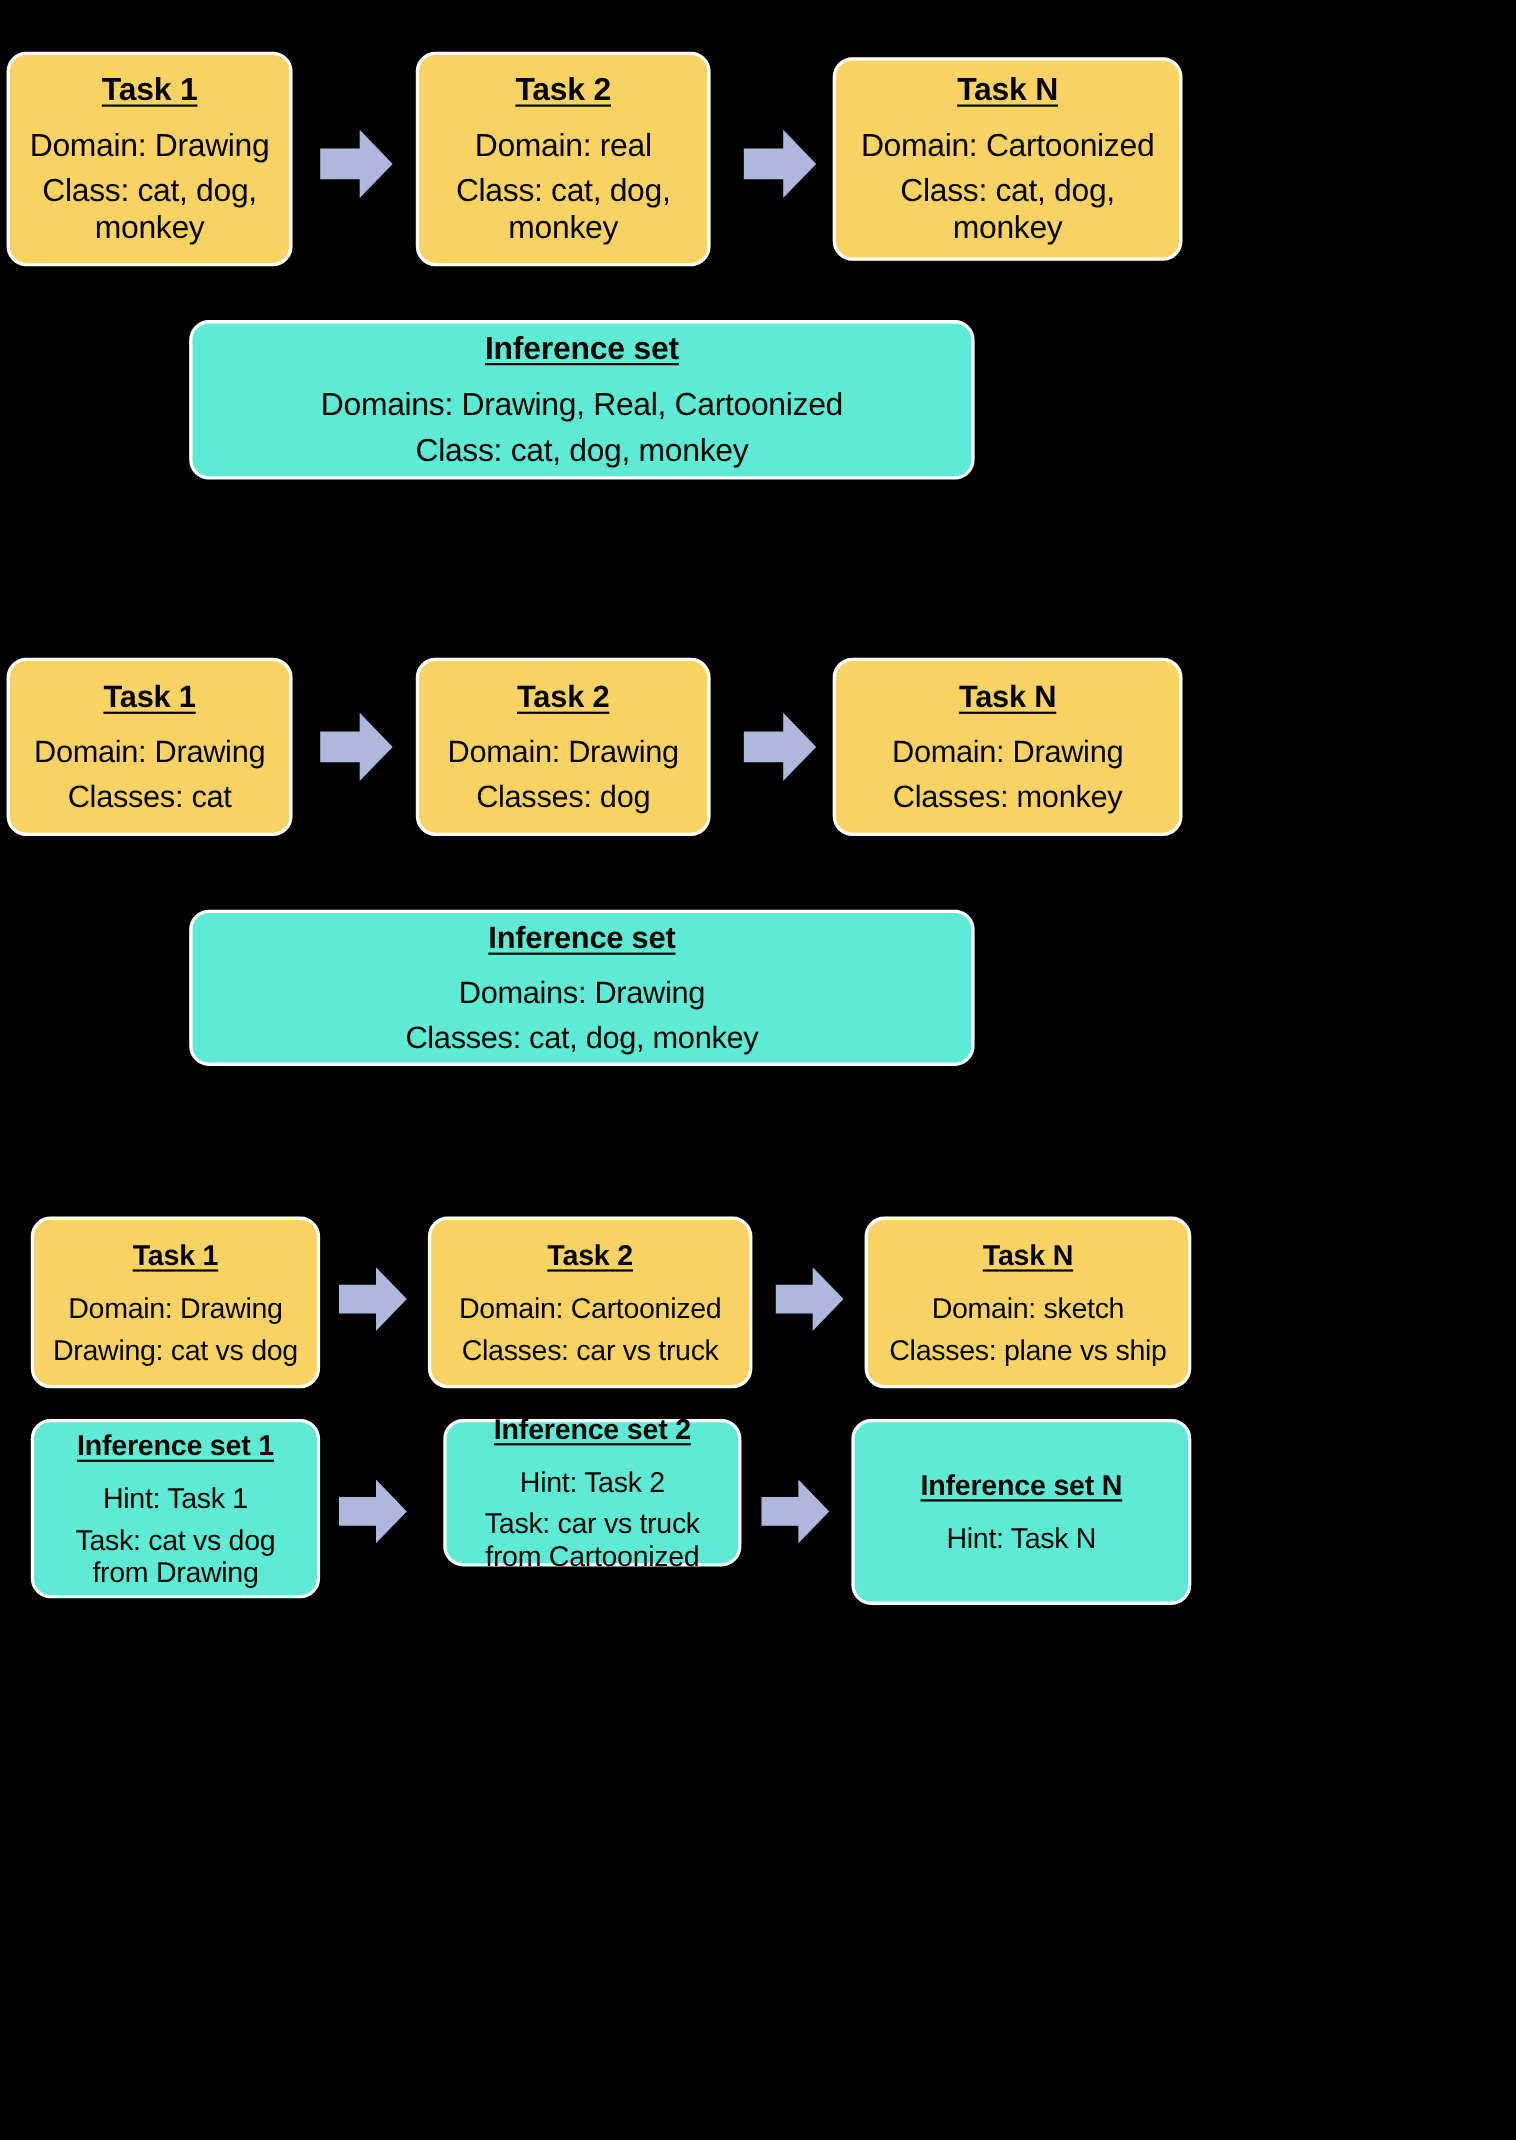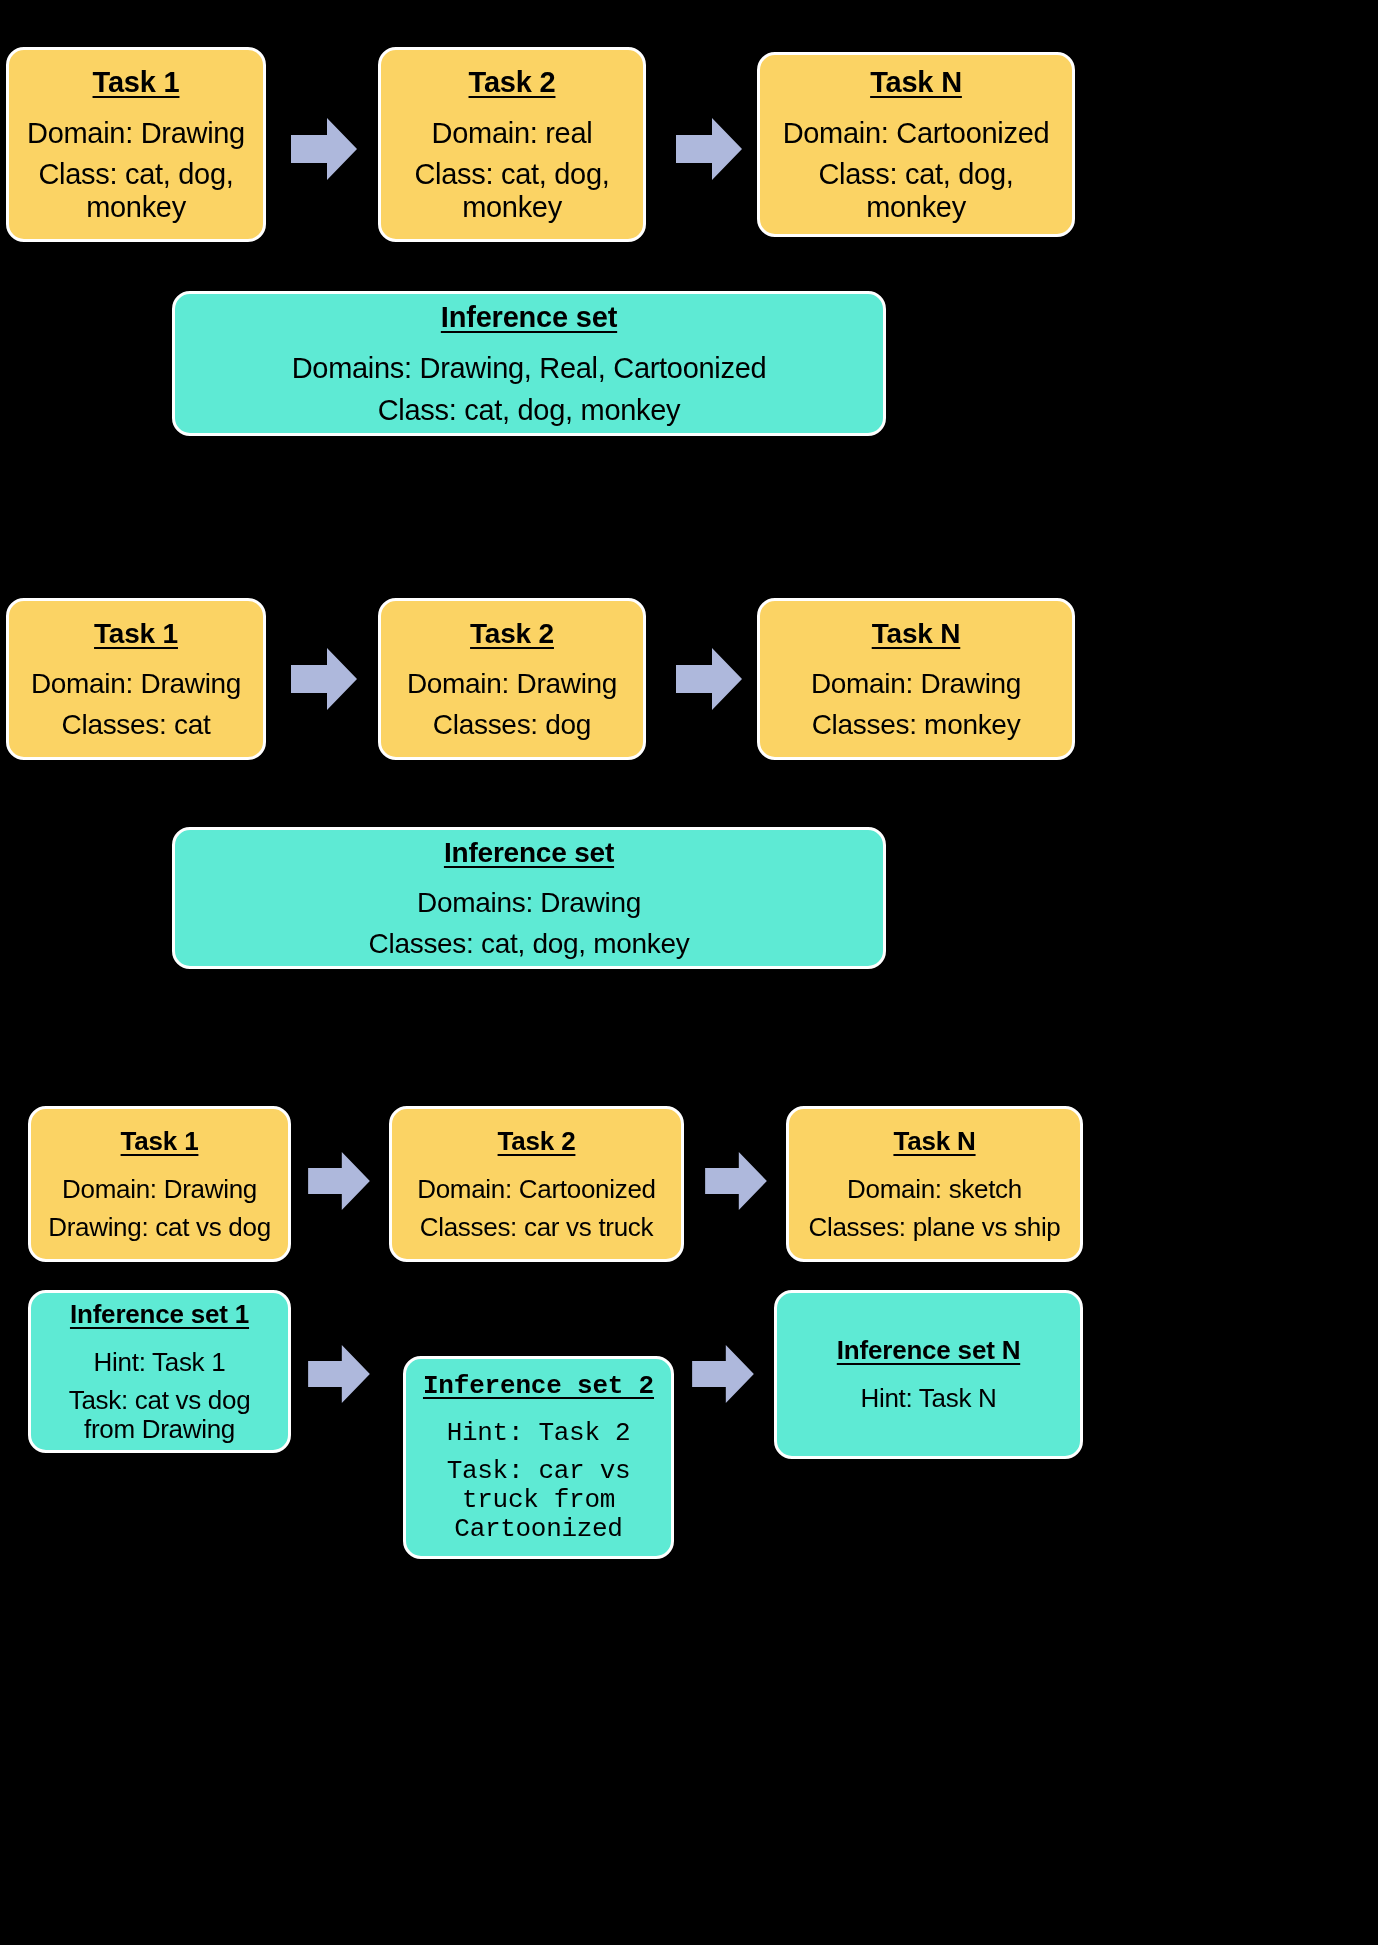--- a/index.html
+++ b/index.html
@@ -181,21 +181,21 @@
     <div class="line">Hint: Task 1</div>
     <div class="line">Task: cat vs dog from Drawing</div>
   </div>
 
   <span class="arrow" style="left:308px; top:1345px; width:62px; height:58px;">
     <svg viewBox="0 0 66 62" xmlns="http://www.w3.org/2000/svg">
       <path d="M0 17 H36 V0 L66 31 L36 62 V45 H0 Z" fill="#AEB8DC"></path>
     </svg>
   </span>
 
-  <div class="box infer g-sm" style="left:403px; top:1356px; width:271px; height:203px;font-family:Liberation Mono, monospace;">
+  <div class="box infer g-sm" style="left:403px; top:1290px; width:271px; height:134px;">
     <div class="title">Inference set 2</div>
     <div class="line">Hint: Task 2</div>
     <div class="line">Task: car vs truck from Cartoonized</div>
   </div>
 
   <span class="arrow" style="left:692px; top:1345px; width:62px; height:58px;">
     <svg viewBox="0 0 66 62" xmlns="http://www.w3.org/2000/svg">
       <path d="M0 17 H36 V0 L66 31 L36 62 V45 H0 Z" fill="#AEB8DC"></path>
     </svg>
   </span>

